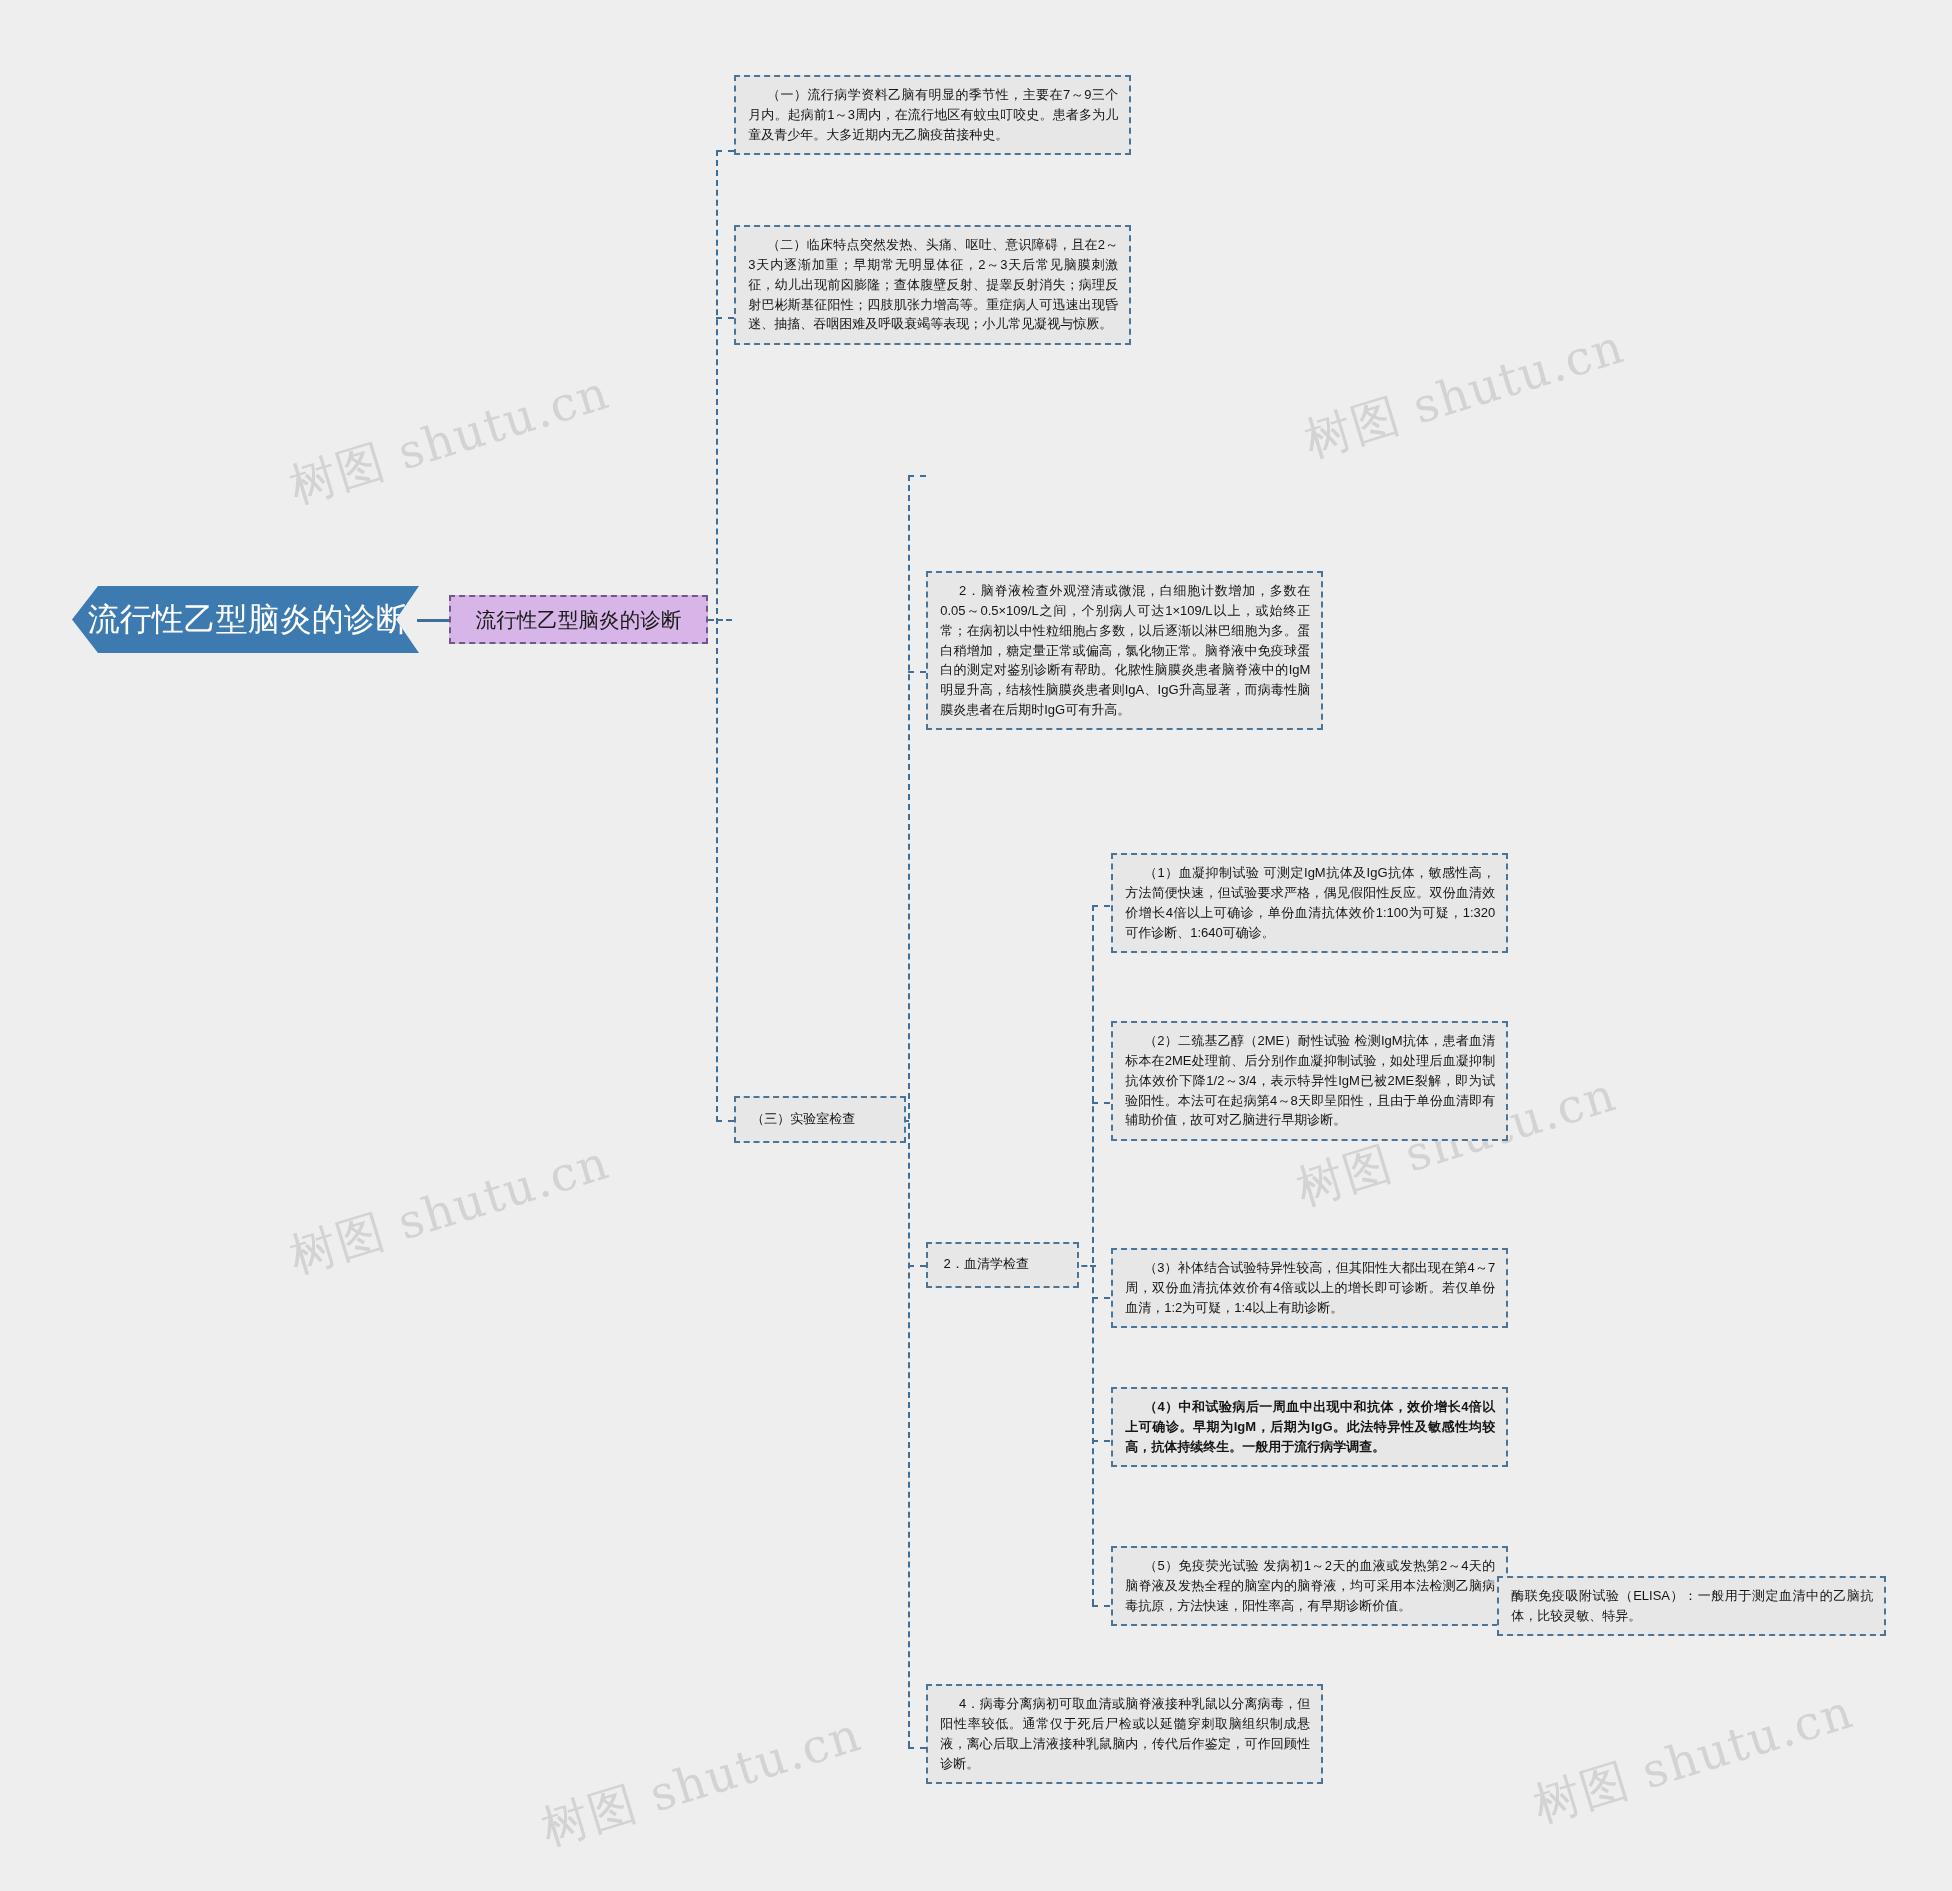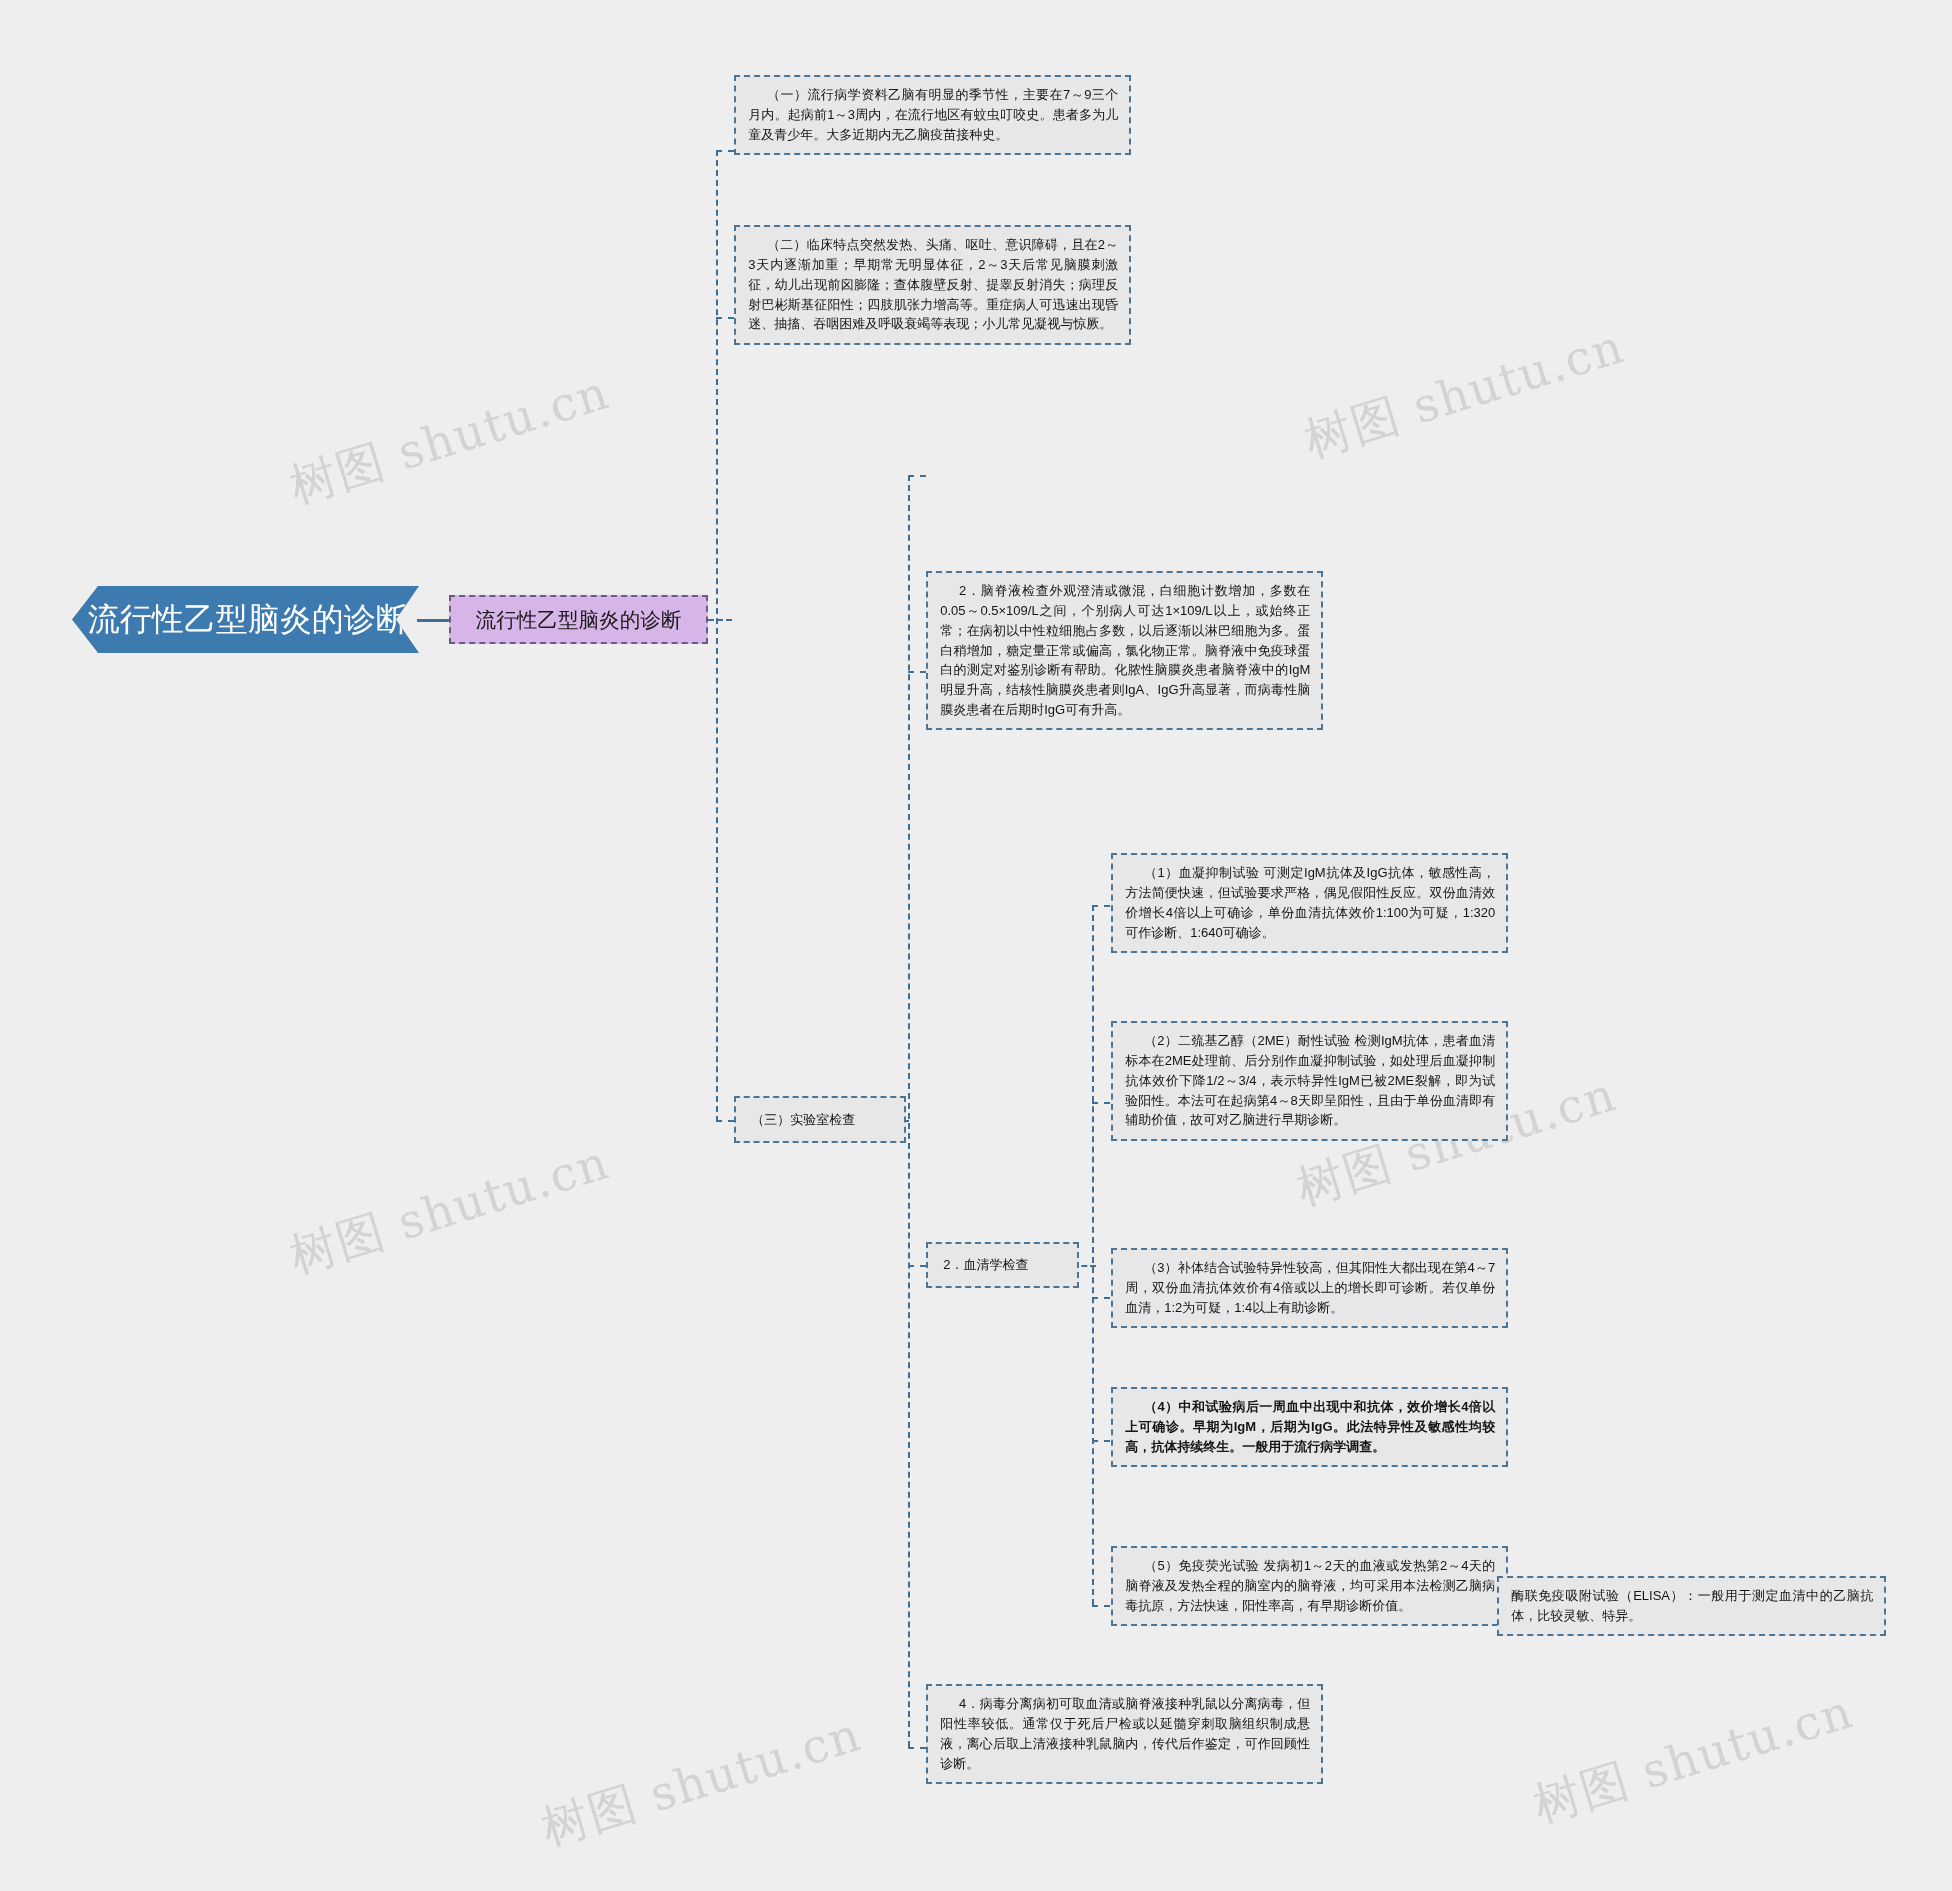--- a/index.html
+++ b/index.html
@@ -46,21 +46,21 @@
   }
 
   .box{
     background:#e7e7e7;border:2.3px dashed #4a7596;
     color:#141414;font-size:13px;line-height:1.52;
     padding:8.4px 10.7px 8.4px 12.2px;
     text-align:justify;text-justify:inter-ideograph;
   }
   .box.center{
     display:flex;align-items:center;
-    white-space:nowrap;padding:10.7px 15.3px;
+    white-space:nowrap;padding:10.7px 15.3px;font-family:Liberation Mono, monospace;
   }
   .box .ind{padding-left:1.45em;display:inline;}
 </style>
 </head>
 <body>
 
 <div id="canvas">
 
   <div class="wm" style="left:282px;top:458px;">树图 shutu.cn</div>
   <div class="wm" style="left:1297px;top:412px;">树图 shutu.cn</div>

